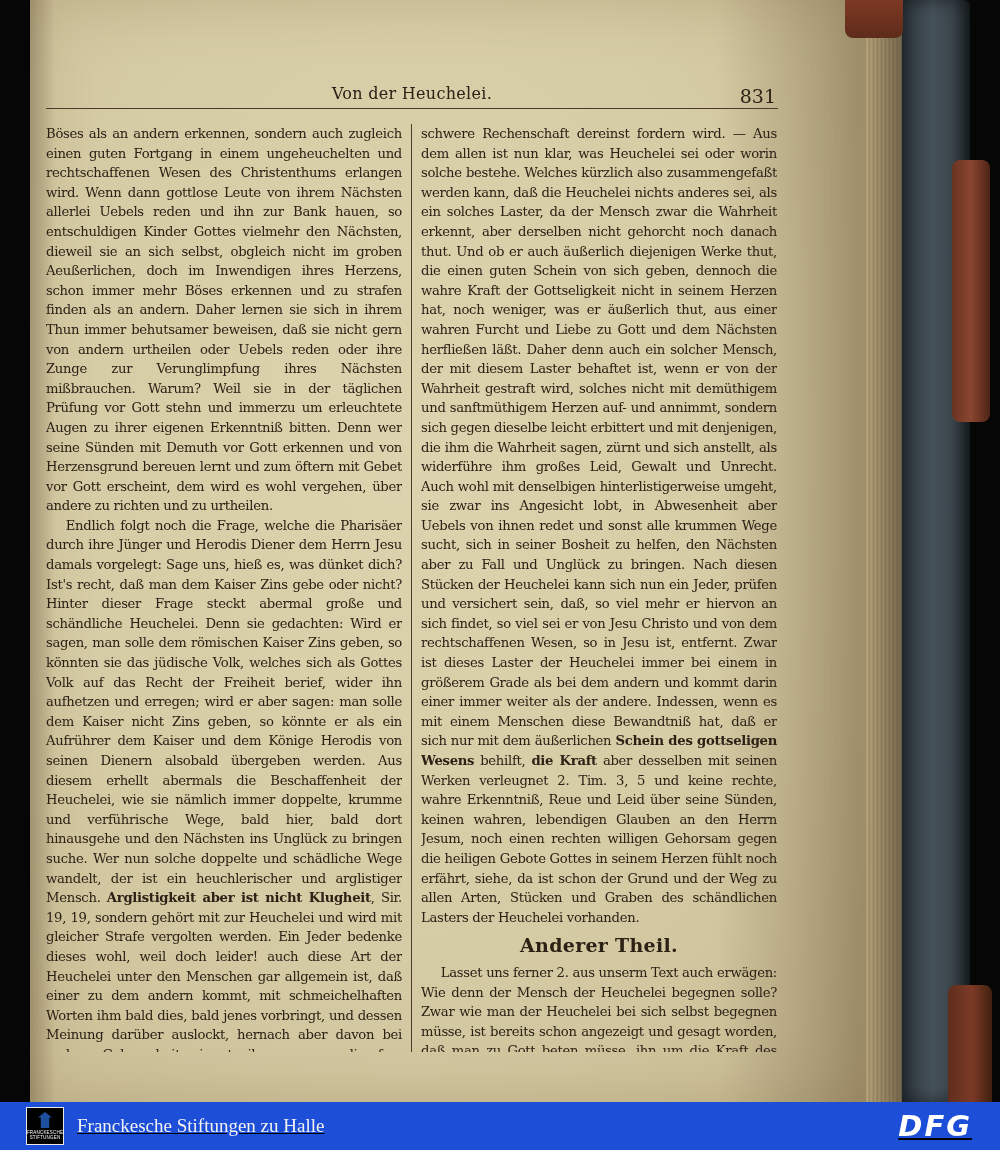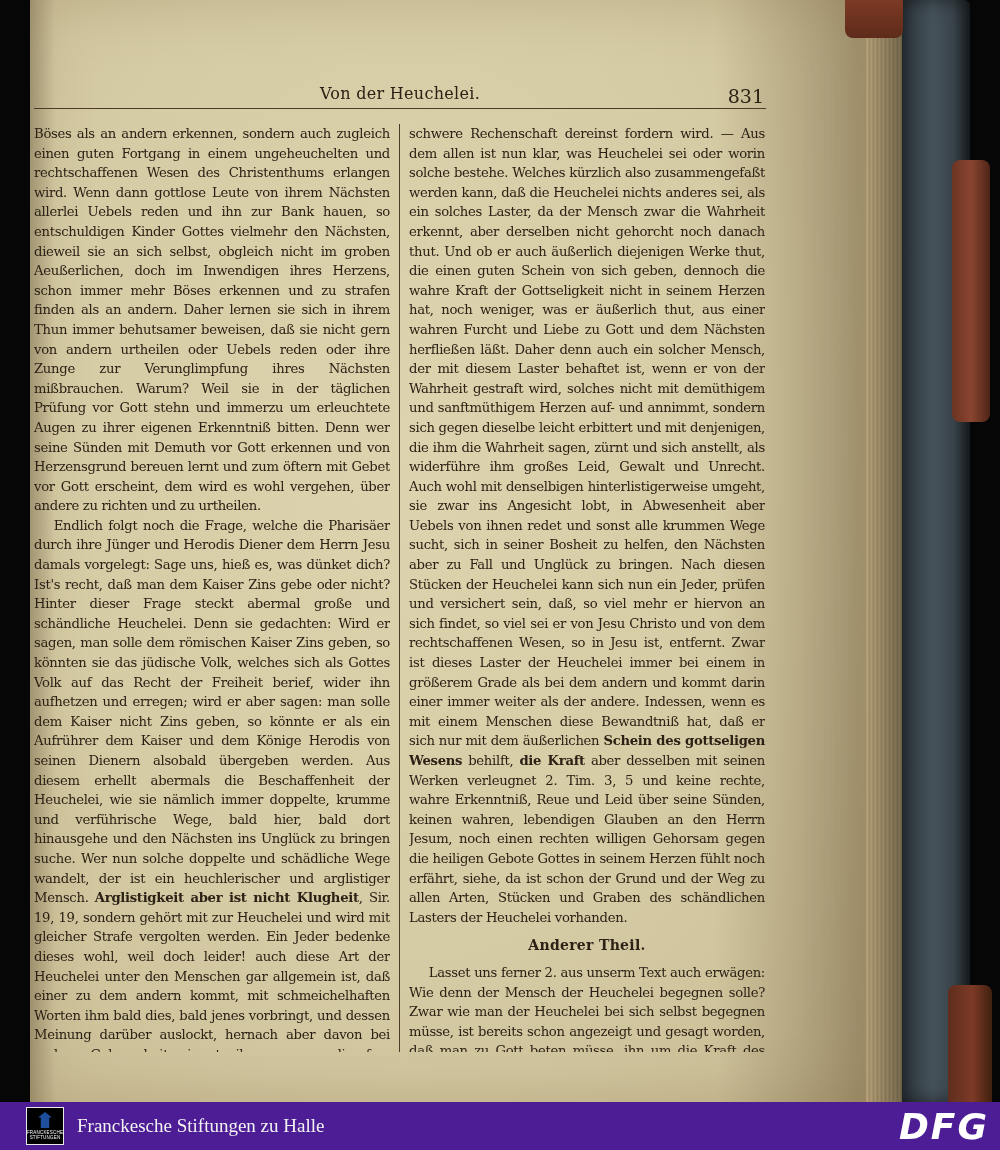--- a/index.html
+++ b/index.html
@@ -16,21 +16,21 @@
     position:absolute;
     left:30px; top:0;
     width:836px; height:1102px;
     background:
       linear-gradient(90deg, rgba(60,45,25,.28) 0, rgba(60,45,25,0) 3%, rgba(60,45,25,0) 82%, rgba(95,75,45,.38) 99%),
       radial-gradient(ellipse at 45% 40%, #ddd3ae 0%, #d5cba4 55%, #c8bb93 100%);
     box-shadow: inset 0 0 60px rgba(120,95,55,.25);
   }
   .page-inner {
     position:absolute;
-    left:4px; top:0;
+    left:16px; top:0;
     width:732px; height:896px;
   }
 
   .page-header {
     position:relative;
     margin-top:84px;
     height:22px;
   }
   .header-title {
     position:absolute;
@@ -74,21 +74,21 @@
     background:#4a3c28;
     margin:0 9px;
     height:928px;
   }
   .para { margin:0; text-indent:1.5em; }
   .para.no-indent { text-indent:0; }
   .b { font-weight:bold; }
   .section-heading {
     text-align:center;
     font-weight:bold;
-    font-size:14px;
+    font-size:19px;
     margin:9px 0 7px 0;
     letter-spacing:.3px;
   }
 
   
   .page-stack {
     position:absolute;
     left:866px; top:0;
     width:36px; height:1102px;
     background:
@@ -123,23 +123,24 @@
     width:44px; height:117px;
     background:linear-gradient(90deg, #5f2d1e 0%, #7c3a26 55%, #40200f 100%);
     border-radius:8px 8px 0 0;
   }
 
   
   .footer-bar {
     position:absolute;
     left:0; bottom:0;
     width:1000px; height:48px;
-    background:#4c1d95;
+    background:#1d4ed8;
     display:flex;
     align-items:center;
+    text-decoration:underline;
   }
   .fs-logo {
     margin-left:26px;
     width:38px; height:38px;
     border:1px solid #e8e8e8;
     background:#000;
     display:flex;
     flex-direction:column;
     align-items:center;
     justify-content:center;
@@ -160,25 +161,25 @@
     letter-spacing:.2px;
   }
   .footer-title {
     margin-left:13px;
     color:#f2f2f2;
     font-size:19px;
     font-family:"Liberation Serif", serif;
   }
   .dfg-logo {
     margin-left:auto;
-    margin-right:11px;
+    margin-right:28px;
     color:#fff;
     font-family:"DejaVu Sans", sans-serif;
     font-weight:bold;
-    font-size:36px;
+    font-size:29px;
     letter-spacing:2px;
     font-style:italic;
   }
 </style>
 </head>
 <body>
 
 <div class="page">
   <div class="page-inner">
 

